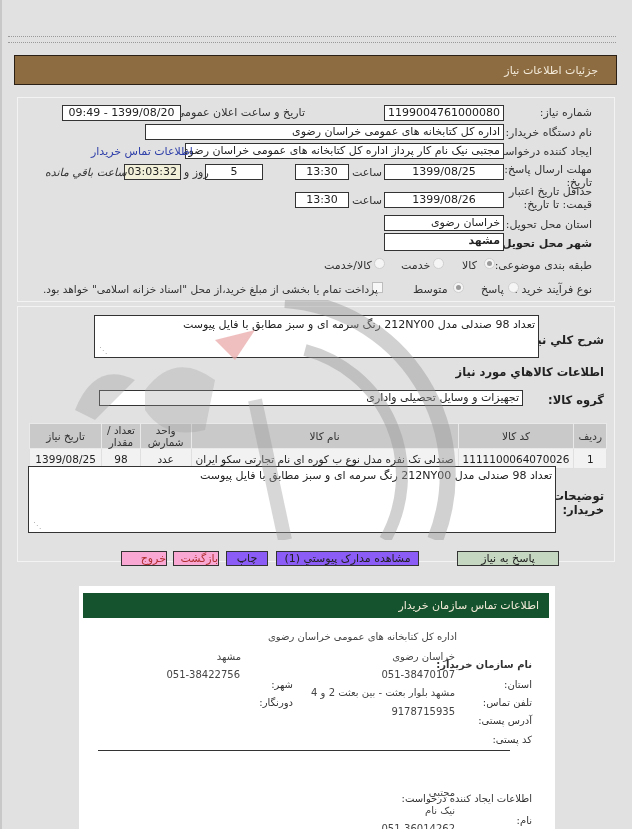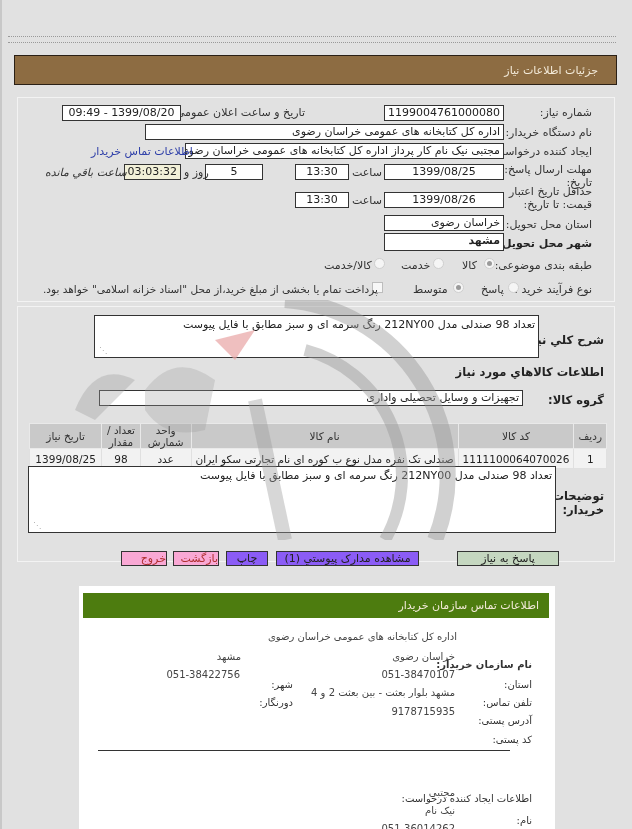--- a/index.html
+++ b/index.html
@@ -47,21 +47,21 @@
 
   .btn { position:absolute; height:15px; border:1px solid #333; box-sizing:border-box;
     font-size:11px; line-height:13px; text-align:center; white-space:nowrap; }
   .btn.green-dark { background:#c5d7c0; }
   .btn.green { background:#8b5cf6; }
   .btn.pink { background:#f9a8d4; color:#b03030;padding-left:44px; }
 
   .contact-card { position:absolute; left:79px; top:586px; width:476px; height:243px;
     background:#fff; }
   .contact-header { position:absolute; left:4px; top:7px; width:466px; height:25px;
-    background:#4d7c0f; }
+    background:#14532d; }
   .contact-header span { position:absolute; right:10px; top:6px; color:#f3ead9; font-size:11px; }
   .c-lbl { position:absolute; font-size:10px; color:#333; white-space:nowrap;margin-top:28px; }
   .c-lbl.bold { font-weight:bold; }
   .c-val { position:absolute; font-size:10px; color:#444; white-space:nowrap; }
   .hr { position:absolute; left:19px; top:164px; width:412px; height:1px; background:#333; }
 
   .watermark { position:absolute; left:55px; top:300px; width:420px; height:240px; pointer-events:none; }
 </style>
 </head>
 <body>

